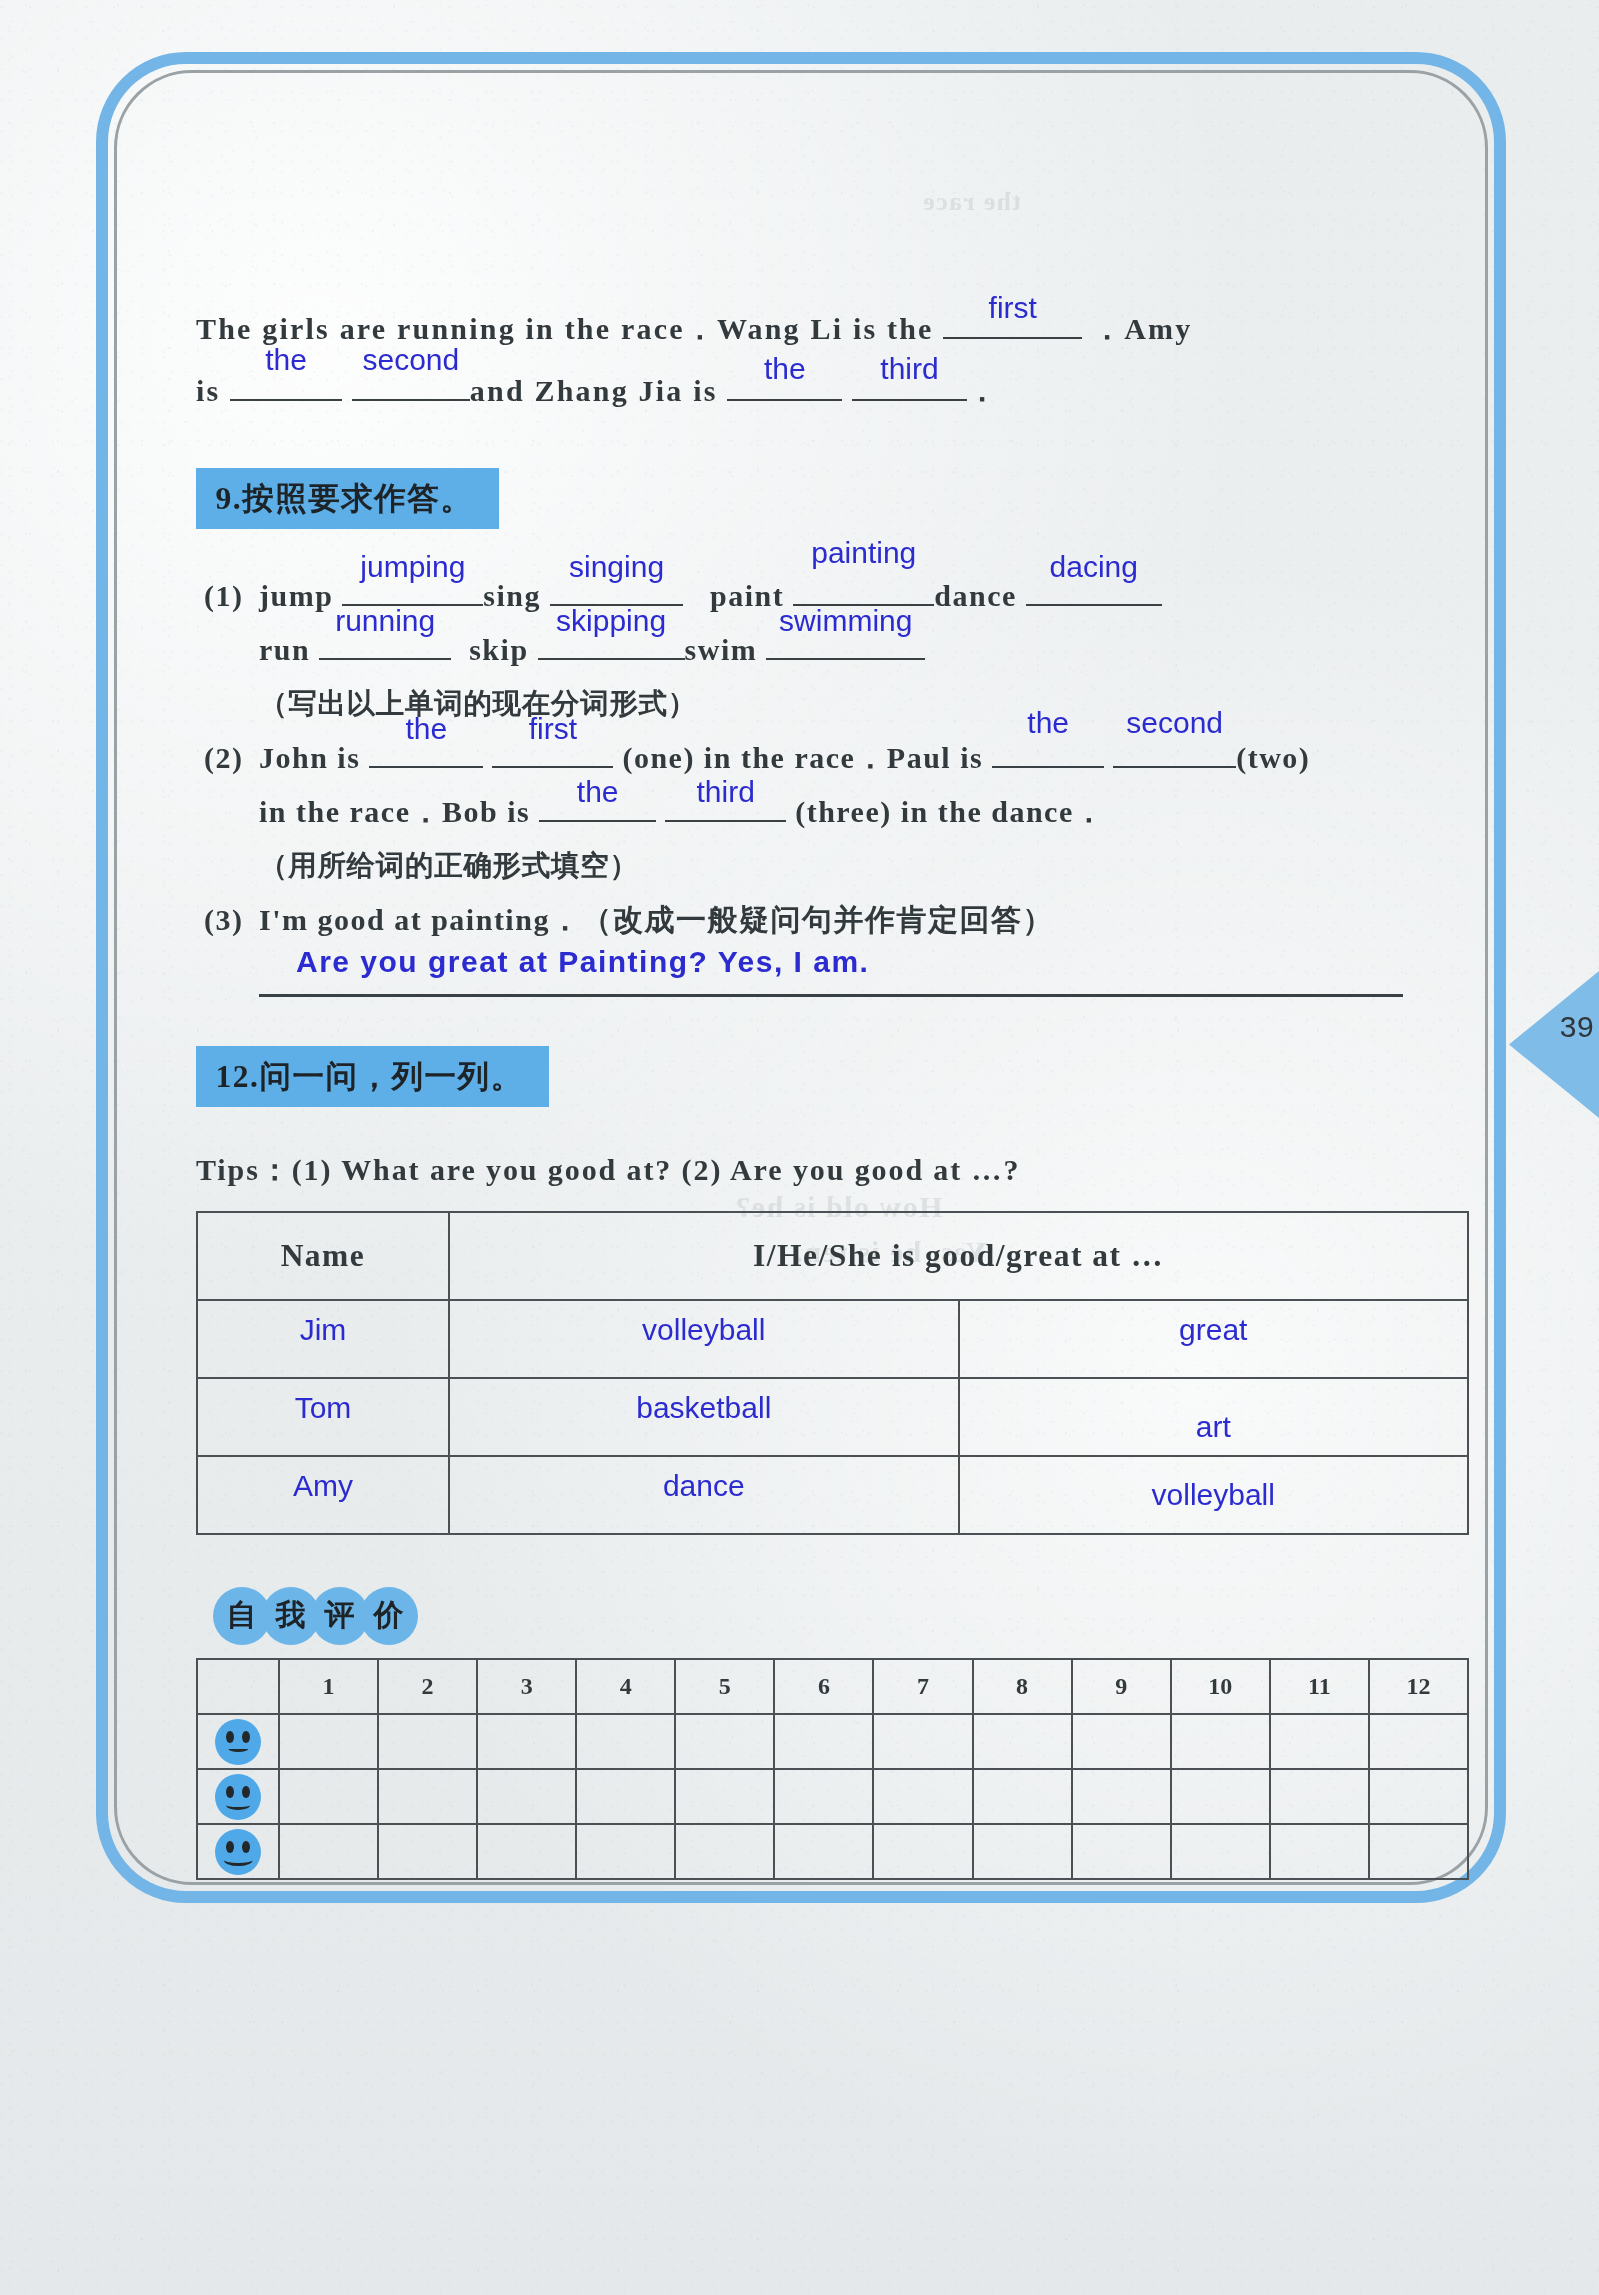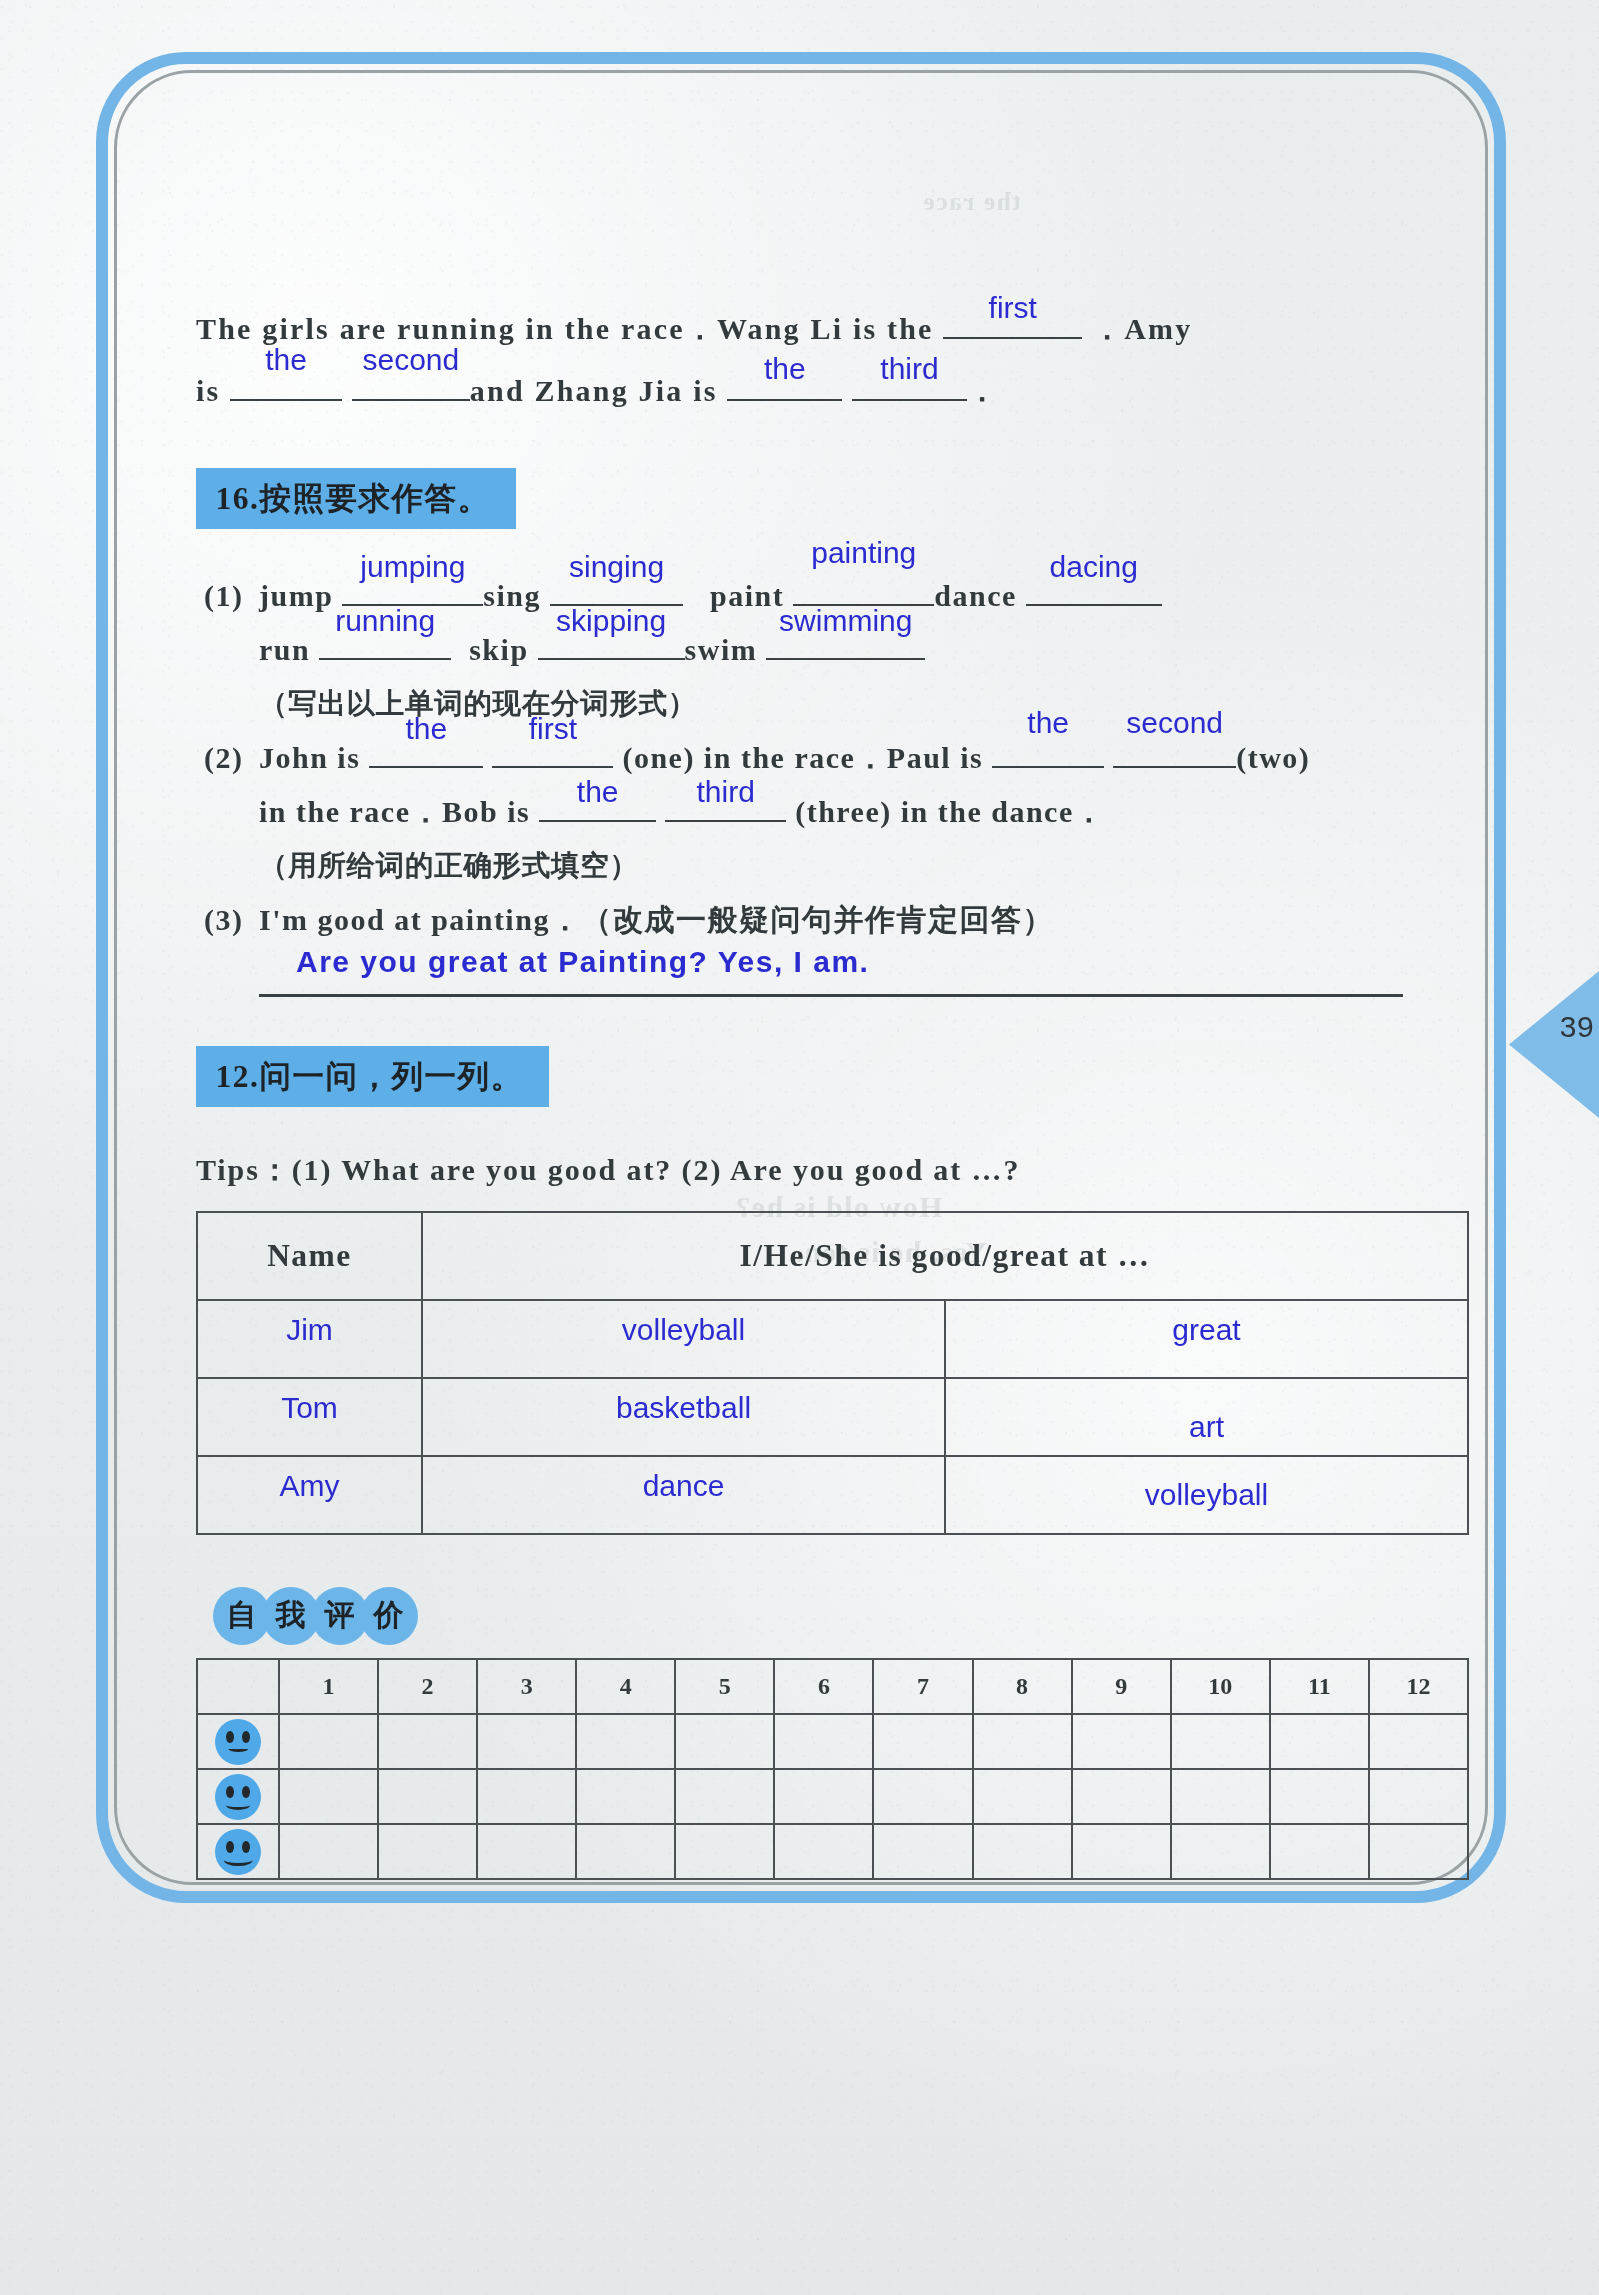--- a/index.html
+++ b/index.html
@@ -197,21 +197,21 @@
     font-size: 31.5px;
     color: #333a3d;
     letter-spacing: 1.5px;
     height: 88px;
   }
   table.survey td.hw {
     font-family: "Liberation Sans", sans-serif;
     font-size: 30px;
     color: #2b2bd0;
   }
-  .c-name { width: 225px; }
+  .c-name { width: 252px; }
   .c-mid  { width: 547px; }
 
   
   .nudge-up   { position: relative; top: -9px; }
   .nudge-down { position: relative; top: 10.5px; }
 
   
   .selfeval { margin-top: 52px; margin-left: 16.5px; display: flex; align-items: center; }
   .circ {
     width: 58px; height: 58px;
@@ -310,21 +310,21 @@
         <span class="blank" style="width:115px">
           <span class="hw" style="font-size:30px">the</span>
         </span>
         <span class="blank" style="width:115px">
           <span class="hw" style="font-size:30px">third</span>
         </span><span>．</span>
       </span>
     </div>
 
     <div class="banner-wrap">
-      <span class="banner">16.按照要求作答。</span>
+      <span class="banner">9.按照要求作答。</span>
     </div>
 
     <div class="ser ex">
 
       <span class="ex-row">
         <span class="ex-num">(1)</span><span>jump</span>
         <span class="blank" style="width:141px">
           <span class="hw" style="font-size:30px;bottom:10.5px">jumping</span>
         </span><span>sing</span>
         <span class="blank" style="width:133px">

